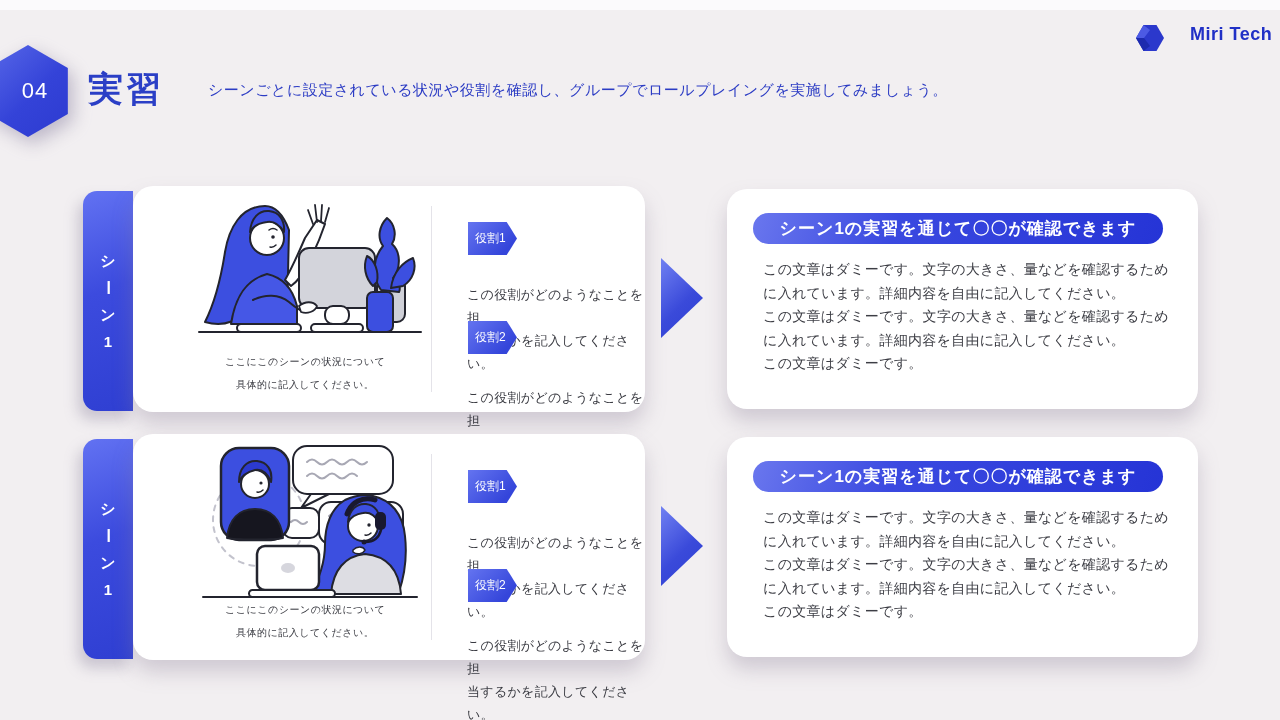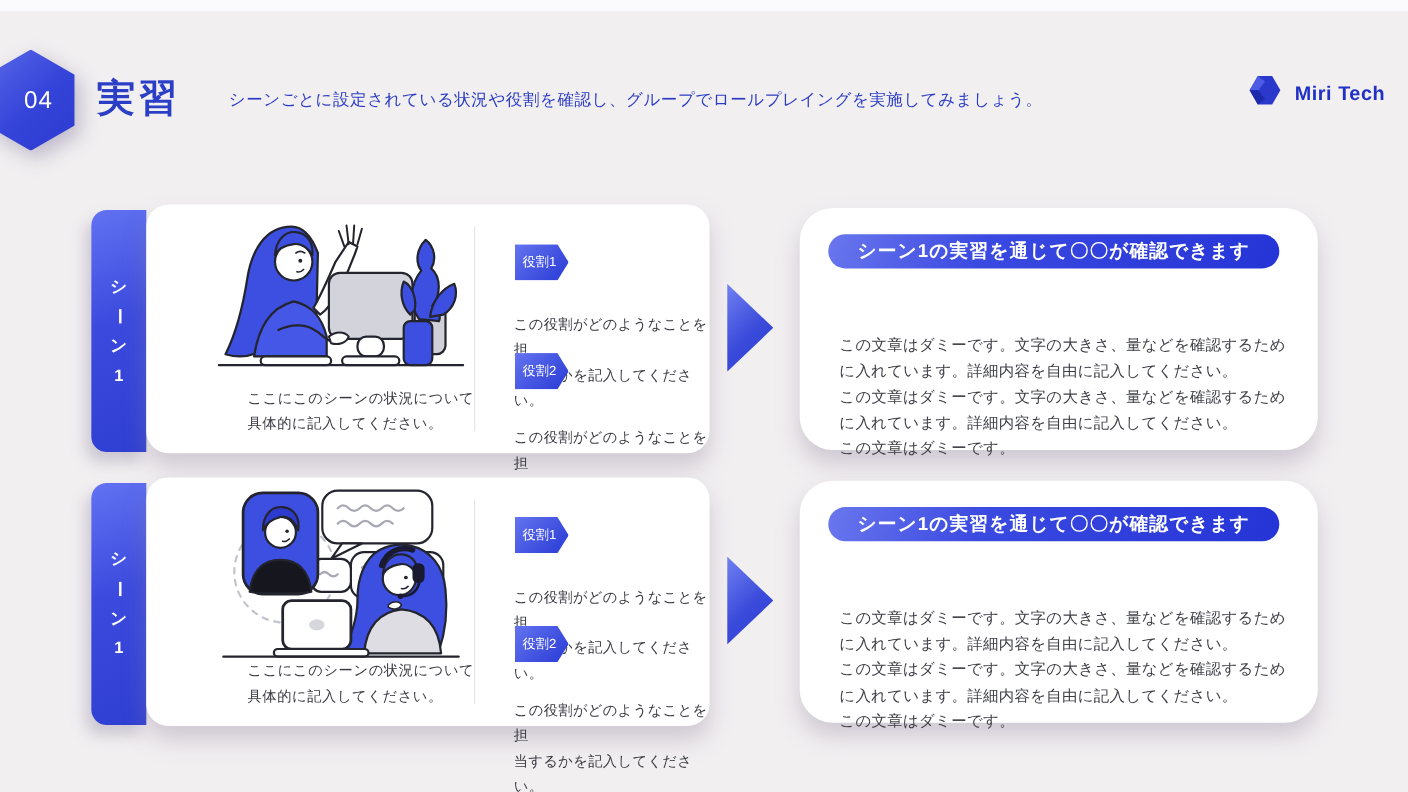--- a/index.html
+++ b/index.html
@@ -19,21 +19,21 @@
     width:100%; height:100%;
     clip-path:polygon(50% 0, 93.3% 25%, 93.3% 75%, 50% 100%, 6.7% 75%, 6.7% 25%);
     background:linear-gradient(135deg,#5b6bea 0%,#3443d8 55%,#2c3ad0 100%);
     display:flex; align-items:center; justify-content:center;
   }
   .hex-num { color:#fff; font-size:22px; padding-left:14px; letter-spacing:1px; }
   .page-title { position:absolute; left:88px; top:66px; font-size:35px; font-weight:bold;
                 color:#2b3fc6; letter-spacing:3px; }
   .page-subtitle { position:absolute; left:208px; top:81px; font-size:15px;
                    color:#2c3cc4; letter-spacing:.5px; }
-  .brand { position:absolute; left:1135px; top:24px; display:flex; align-items:flex-end; gap:12px;margin-top:44px; }
+  .brand { position:absolute; left:1135px; top:24px; display:flex; align-items:flex-start; gap:25px; }
   .brand-name { font-size:18px; font-weight:bold; color:#2130c6; letter-spacing:.5px; }
 
   
   .row { position:absolute; left:83px; width:1115px; height:226px; }
   .row.r0 { top:186px; } .row.r1 { top:434px; }
 
   .scene-tab {
     position:absolute; left:0; top:5px; width:50px; height:220px;
     border-radius:14px 0 0 14px;
     background:linear-gradient(160deg,#6272f2 0%,#3c4bde 45%,#2f3fd2 100%);
@@ -44,52 +44,52 @@
   .v-char { font-size:15px; line-height:1; font-weight:bold; }
   .v-char.rot { transform:rotate(90deg); }
 
   .main-card {
     position:absolute; left:50px; top:0; width:512px; height:226px;
     background:#fff; border-radius:20px;
     box-shadow:0 12px 20px rgba(142,132,156,.35);
   }
   .divider { position:absolute; left:298px; top:20px; width:1px; height:186px; background:#e4e3e9; }
   .illu { position:absolute; left:62px; top:8px; }
-  .caption { position:absolute; left:92px; top:164px; font-size:13px; line-height:23px;
-             color:#393a41; letter-spacing:.5px; }
+  .caption { position:absolute; left:92px; top:164px; font-size:10px; line-height:23px;
+             color:#393a41; letter-spacing:.5px;text-align:center; }
   .role-badge {
     position:absolute; left:335px; width:49px; height:33px;
     clip-path:polygon(0 0,79% 0,100% 50%,79% 100%,0 100%);
     background:linear-gradient(135deg,#6474f0 0%,#3445da 80%);
     color:#fff; font-size:12px; display:flex; align-items:center; padding-left:7px;
   }
   .role-badge.b1 { top:36px; } .role-badge.b2 { top:135px; }
   .role-text { position:absolute; left:334px; font-size:13px; line-height:23px;
                color:#393a41; letter-spacing:.3px;margin-top:32px; }
   .role-text.t1 { top:65px; } .role-text.t2 { top:168px; }
 
   .arrow {
     position:absolute; left:578px; top:72px; width:42px; height:80px;
     clip-path:polygon(0 0,100% 50%,0 100%);
     background:linear-gradient(135deg,#7181f2 0%,#3a4ada 55%,#2e3ed2 100%);
   }
 
   .result-card {
     position:absolute; left:644px; top:3px; width:471px; height:220px;
-    background:#fff; border-radius:30px;
+    background:#fff; border-radius:20px;
     box-shadow:0 12px 20px rgba(142,132,156,.35);
   }
   .pill {
     position:absolute; left:26px; top:24px; width:410px; height:31px; border-radius:16px;
     background:linear-gradient(110deg,#6a77ee 0%,#3a49e0 35%,#2534d6 100%);
     color:#fff; font-size:17px; font-weight:bold; letter-spacing:1px;
     display:flex; align-items:center; justify-content:center;
   }
   .result-body { position:absolute; left:36px; top:69px; font-size:14px; line-height:23.5px;
-                 color:#3d3e45; letter-spacing:.3px;margin-top:44px; }
+                 color:#3d3e45; letter-spacing:.3px; }
 </style>
 </head>
 <body>
 
 <div class="top-strip"></div>
 
 <div class="hex-wrap">
   <div class="hex">
     <span class="hex-num">04</span>
   </div>

